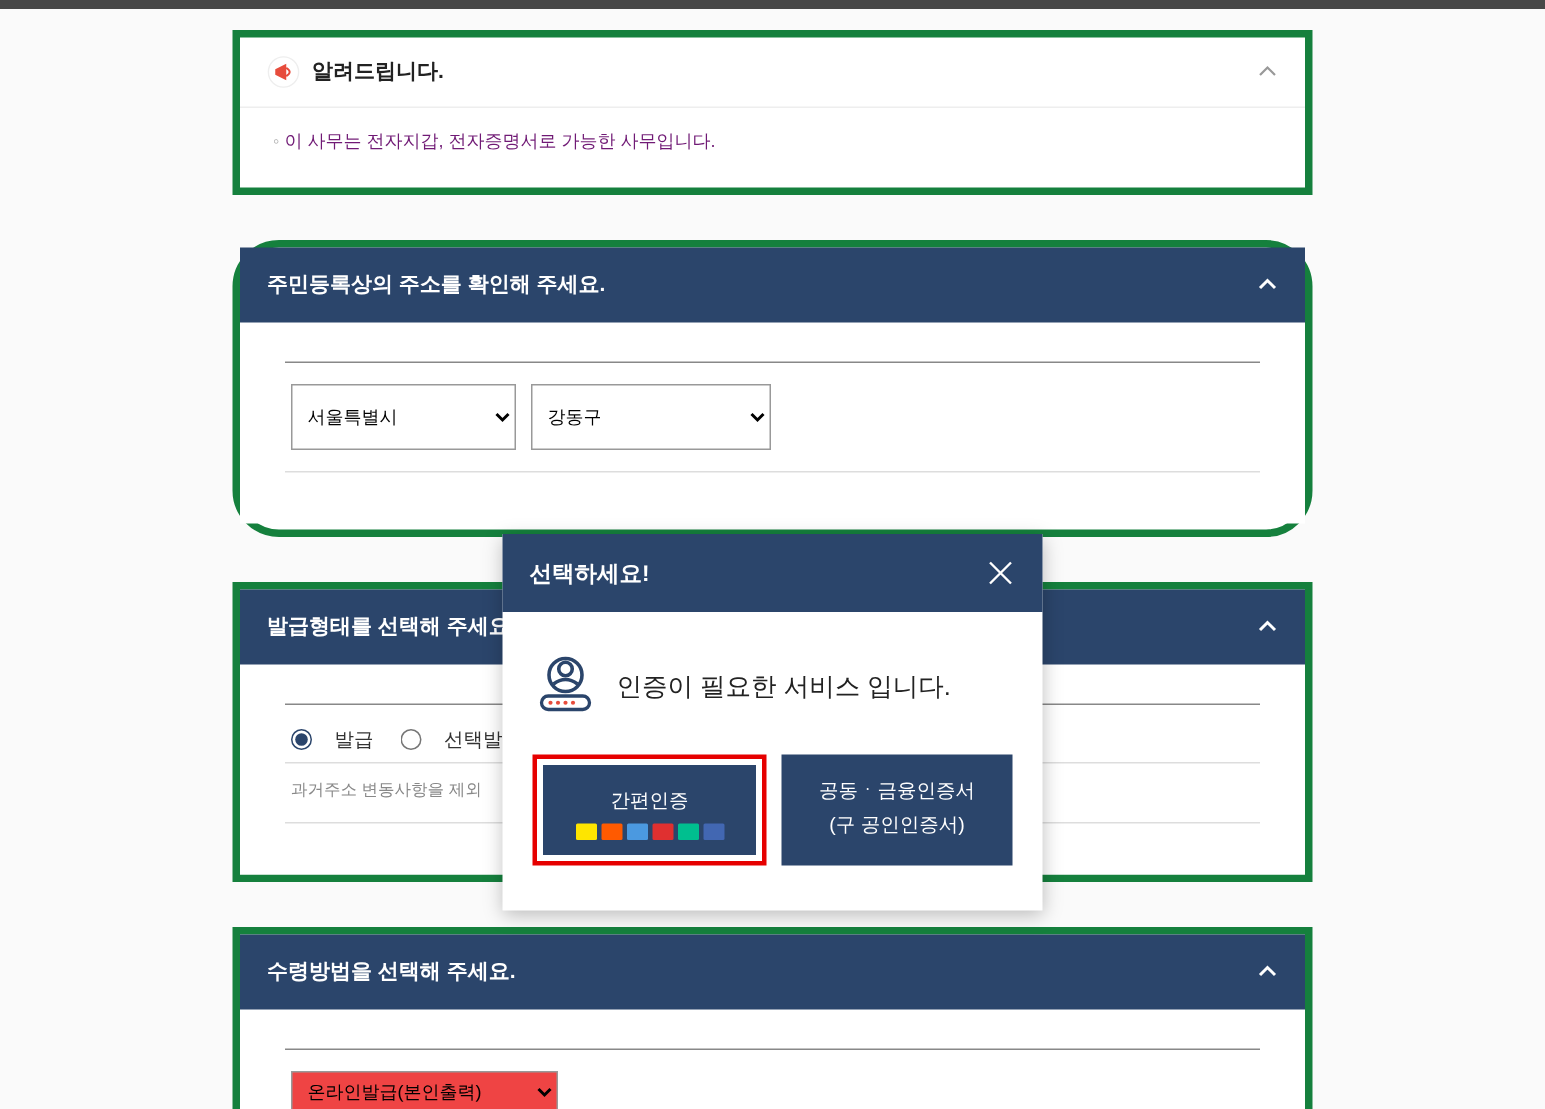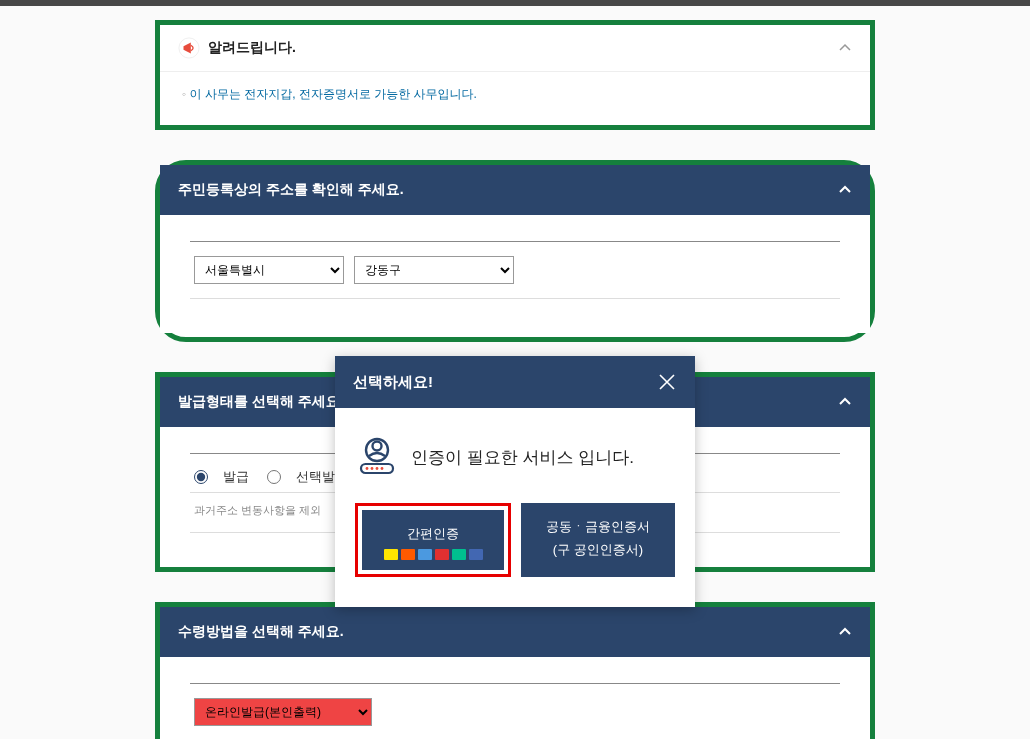--- a/index.html
+++ b/index.html
@@ -19,33 +19,33 @@
     .megaphone {
       width: 22px; height: 22px; margin-right: 8px;
     }
     .notice-title { font-weight: bold; font-size: 14px; color: #222; }
     .collapse-arrow {
       position: absolute; right: 18px; top: 50%; transform: translateY(-50%);
       width: 14px; height: 14px; display:flex; align-items:center; justify-content:center;
       cursor: pointer;
     }
     .notice-body { padding: 14px 22px 22px; }
-    .notice-bullet { font-size: 12px; color: #0369a1; }
+    .notice-bullet { font-size: 12px; color: #701a75; }
     .notice-bullet::before { content:"◦ "; color:#aaa; }
 
     .section-header {
       background: #2b456b; color: #fff; padding: 16px 18px; position: relative;
       font-weight: bold; font-size: 14px;
     }
     .section-header .collapse-arrow svg path { stroke:#fff; }
 
     .section-body { padding: 26px 30px 34px; background:#fff; }
     .field-row { border-top:1px solid #888; border-bottom:1px solid #ddd; padding:14px 4px; display:flex; gap:10px; }
     select.field {
-      height:28px; border:1px solid #999; font-size:12px; padding:2px 6px; background:#fff;
+      height:44px; border:1px solid #999; font-size:12px; padding:2px 6px; background:#fff;
     }
     select.city-select { width:150px; }
     select.district-select { width:160px; }
 
     .radio-row { border-top:1px solid #888; padding:14px 4px 6px; display:flex; align-items:center; gap:18px; }
     .radio-item { display:flex; align-items:center; gap:15px; font-size:13px; }
     .radio-item input[type=radio]{ width:14px; height:14px; accent-color:#2b456b; }
     .sub-line { border-top:1px solid #ddd; padding:10px 4px 14px; color:#888; font-size:11px; border-bottom:1px solid #ddd; }
     
     .method-row { border-top:1px solid #888; border-bottom:1px solid #888; padding:14px 4px; }

